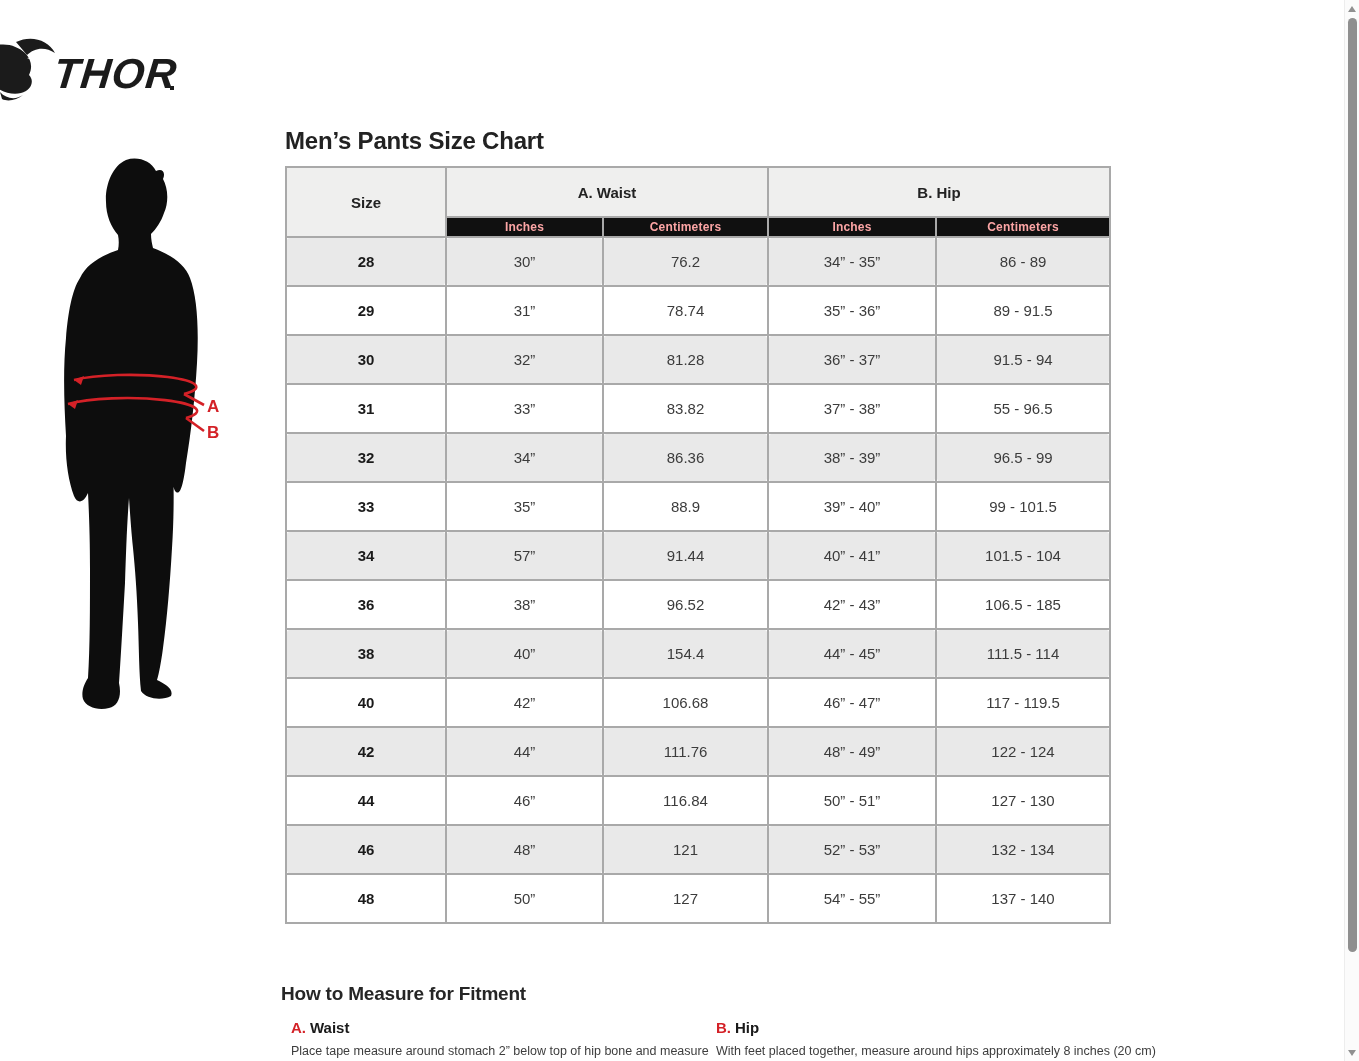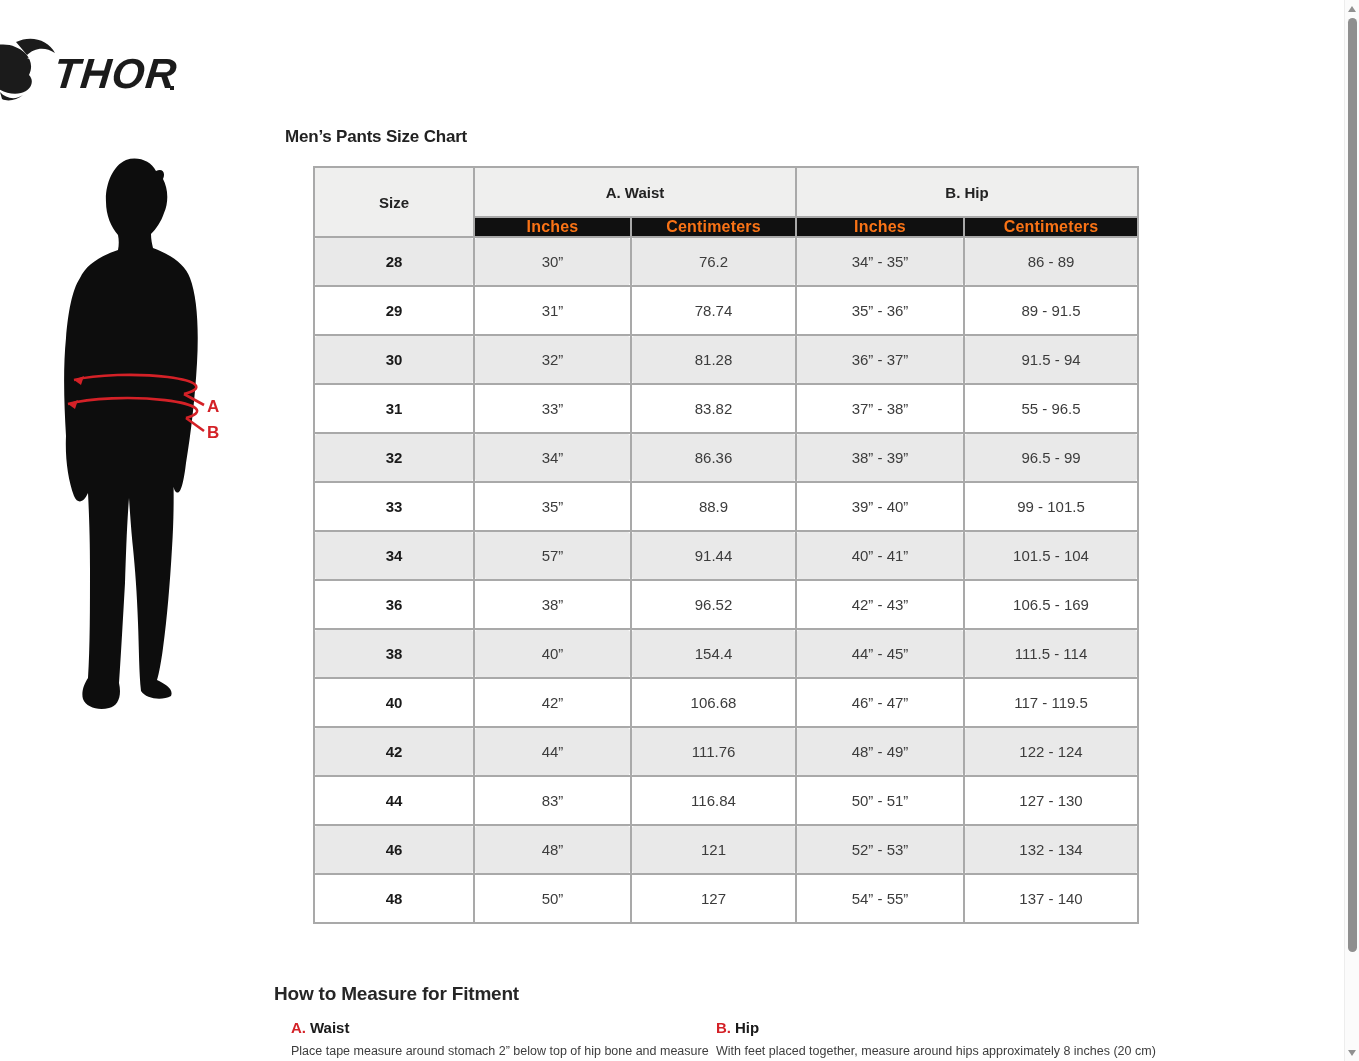--- a/index.html
+++ b/index.html
@@ -12,48 +12,48 @@
 
   
   .logo { position:absolute; left:0; top:36px; width:190px; height:66px; }
 
   
   .figure { position:absolute; left:38px; top:158px; width:190px; height:572px; }
 
   
   .chart-title {
     position:absolute; left:285px; top:127px;
-    font-size:17px; font-weight:700; color:#222; letter-spacing:-0.2px;
-  }
-
-  
-  .table-wrap { position:absolute; left:285px; top:166px; width:692px;margin-left:28px; }
+    font-size:24px; font-weight:700; color:#222; letter-spacing:-0.2px;
+  }
+
+  
+  .table-wrap { position:absolute; left:285px; top:166px; width:692px; }
   table.size-table {
     border-collapse:collapse; table-layout:fixed; width:824px;
     font-size:15px; color:#3c3c3c;
   }
   table.size-table th, table.size-table td {
     border:2px solid #a9a9a9; text-align:center; vertical-align:middle;
   }
   th.hcell {
     background:#efefee; color:#222; font-size:15px; font-weight:700; height:50px;
   }
   th.sub {
-    background:#101010; color:#f97316; font-size:16px; font-weight:700;
+    background:#101010; color:#fca5a5; font-size:12px; font-weight:700;
     height:20px; letter-spacing:0.2px;
     border-left:3px solid #fff; border-right:3px solid #fff;
     border-top:2px solid #fff; border-bottom:2px solid #a9a9a9;
   }
   td { height:49px; background:#fff; }
   tr.alt td { background:#e9e9e9;border-radius:6px; }
   td.size-col { font-weight:700; color:#1a1a1a; }
 
   
   .measure-title {
-    position:absolute; left:274px; top:983px;
+    position:absolute; left:281px; top:983px;
     font-size:19px; font-weight:700; color:#262626; letter-spacing:-0.2px;
   }
   .measure-col { position:absolute; top:1019px; }
   .measure-col.left  { left:291px; width:420px; }
   .measure-col.right { left:716px; width:445px; }
   .measure-head { font-size:15px; font-weight:700; color:#1a1a1a; margin-bottom:6px; }
   .measure-head .letter { color:#d42127; margin-right:4px; }
   .measure-text { font-size:12.5px; line-height:1.55; color:#3d3d3d; }
 
   
@@ -214,21 +214,21 @@
       <td>57”</td>
       <td>91.44</td>
       <td>40” - 41”</td>
       <td>101.5 - 104</td>
     </tr>
           <tr>
       <td class="size-col">36</td>
       <td>38”</td>
       <td>96.52</td>
       <td>42” - 43”</td>
-      <td>106.5 - 169</td>
+      <td>106.5 - 185</td>
     </tr>
           <tr class="alt">
       <td class="size-col">38</td>
       <td>40”</td>
       <td>154.4</td>
       <td>44” - 45”</td>
       <td>111.5 - 114</td>
     </tr>
           <tr>
       <td class="size-col">40</td>
@@ -239,21 +239,21 @@
     </tr>
           <tr class="alt">
       <td class="size-col">42</td>
       <td>44”</td>
       <td>111.76</td>
       <td>48” - 49”</td>
       <td>122 - 124</td>
     </tr>
           <tr>
       <td class="size-col">44</td>
-      <td>83”</td>
+      <td>46”</td>
       <td>116.84</td>
       <td>50” - 51”</td>
       <td>127 - 130</td>
     </tr>
           <tr class="alt">
       <td class="size-col">46</td>
       <td>48”</td>
       <td>121</td>
       <td>52” - 53”</td>
       <td>132 - 134</td>

